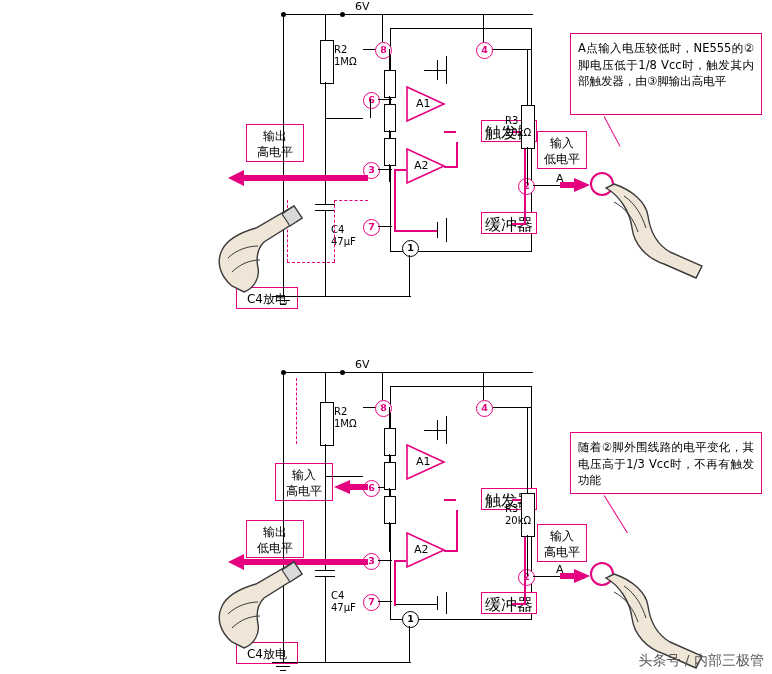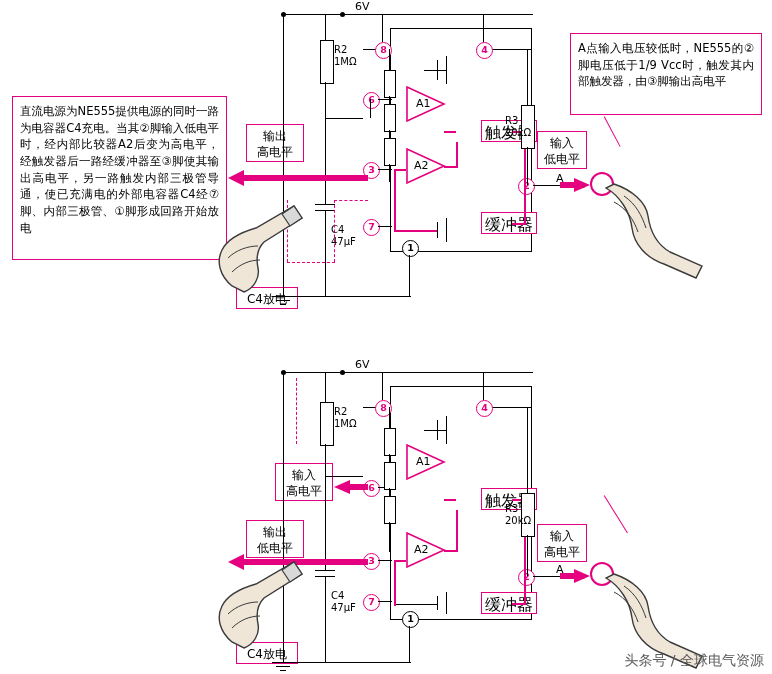--- a/index.html
+++ b/index.html
@@ -85,23 +85,22 @@
   .watermark{
     position:absolute;right:8px;bottom:4px;font-size:14px;color:#5b5b5b;
     font-family:"DejaVu Sans","Liberation Sans",sans-serif;
   }
 </style>
 </head>
 <body>
 
 <div class="panel" id="panel-top">
 
-  <div class="txtbox" style="left:12px;top:96px;width:215px;height:164px;">直流电源为NE555提供电源的同时一路为电容器C4充电。当其②脚输入低电平时，经内部比较器A2后变为高电平，经触发器后一路经缓冲器至③脚使其输出高电平，另一路触发内部三极管导通，使已充满电的外部电容器C4经⑦脚、内部三极管、①脚形成回路开始放电</div>
-
-  <div class="txtbox" style="left:570px;top:33px;width:192px;height:82px;">A点输入电压较低时，NE555的②脚电压低于1/9 Vcc时，触发其内部触发器，由③脚输出高电平</div>
+
+  <div class="txtbox" style="left:570px;top:33px;width:192px;height:82px;">A点输入电压较低时，NE555的②脚电压低于1/8 Vcc时，触发其内部触发器，由③脚输出高电平</div>
 
   <div class="label-pink" style="left:246px;top:124px;width:58px;height:38px;">输出
 高电平</div>
   <div class="label-pink" style="left:537px;top:131px;width:50px;height:38px;">输入
 低电平</div>
   <div class="label-pink" style="left:236px;top:287px;width:62px;height:22px;">C4放电</div>
 
   <div class="wire h" style="left:283px;top:14px;width:250px;"></div>
   <div class="volt" style="left:355px;top:0px;">6V</div>
   <div class="node" style="left:281px;top:11.5px;"></div>
@@ -241,20 +240,21 @@
       <path d="M22,20 C36,28 46,44 48,60 C50,76 62,90 80,96 L112,110 L118,98 L86,84 C72,76 66,62 64,48 C62,34 48,22 30,16 Z" fill="#efe6d8" stroke="#3a3a3a" stroke-width="1.4"></path>
       <path d="M30,34 C42,40 50,52 54,64" fill="none" stroke="#3a3a3a" stroke-width="1"></path>
       <path d="M40,28 C52,36 58,48 62,60" fill="none" stroke="#3a3a3a" stroke-width="1"></path>
     </svg>
   </div>
 </div>
 
 <div class="panel" id="panel-bottom">
 
 
+  <div class="txtbox" style="left:570px;top:92px;width:192px;height:62px;">随着②脚外围线路的电平变化，其电压高于1/3 Vcc时，不再有触发功能</div>
 
   <div class="label-pink" style="left:275px;top:123px;width:58px;height:38px;">输入
 高电平</div>
   <div class="label-pink" style="left:246px;top:180px;width:58px;height:38px;">输出
 低电平</div>
   <div class="label-pink" style="left:537px;top:184px;width:50px;height:38px;">输入
 高电平</div>
   <div class="label-pink" style="left:236px;top:302px;width:62px;height:22px;">C4放电</div>
 
   <div class="wire h" style="left:283px;top:32px;width:250px;"></div>
@@ -387,13 +387,13 @@
   <div class="hand" style="left:584px;top:218px;">
     <svg width="120" height="115" viewBox="0 0 120 115">
       <circle cx="18" cy="16" r="11" fill="none" stroke="#e5007f" stroke-width="2"></circle>
       <path d="M22,20 C36,28 46,44 48,60 C50,76 62,90 80,96 L112,110 L118,98 L86,84 C72,76 66,62 64,48 C62,34 48,22 30,16 Z" fill="#efe6d8" stroke="#3a3a3a" stroke-width="1.4"></path>
       <path d="M30,34 C42,40 50,52 54,64" fill="none" stroke="#3a3a3a" stroke-width="1"></path>
       <path d="M40,28 C52,36 58,48 62,60" fill="none" stroke="#3a3a3a" stroke-width="1"></path>
     </svg>
   </div>
 </div>
 
-<div class="watermark">头条号 / 全球电气资源</div>
+<div class="watermark">头条号 / 内部三极管</div>
 
 </body></html>

